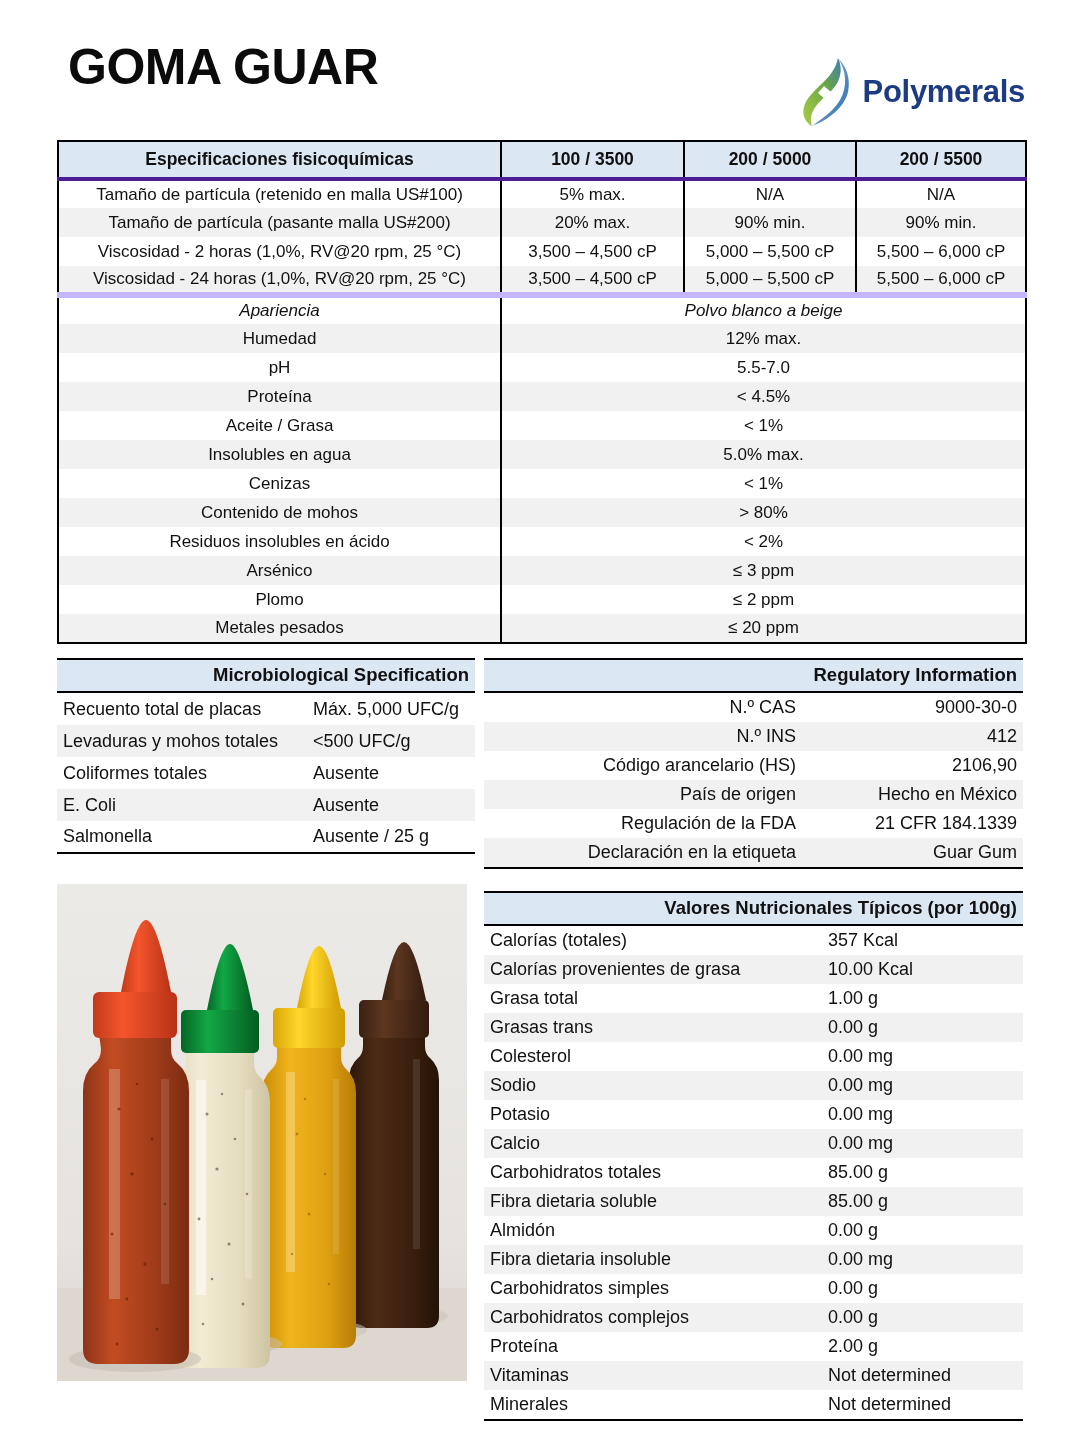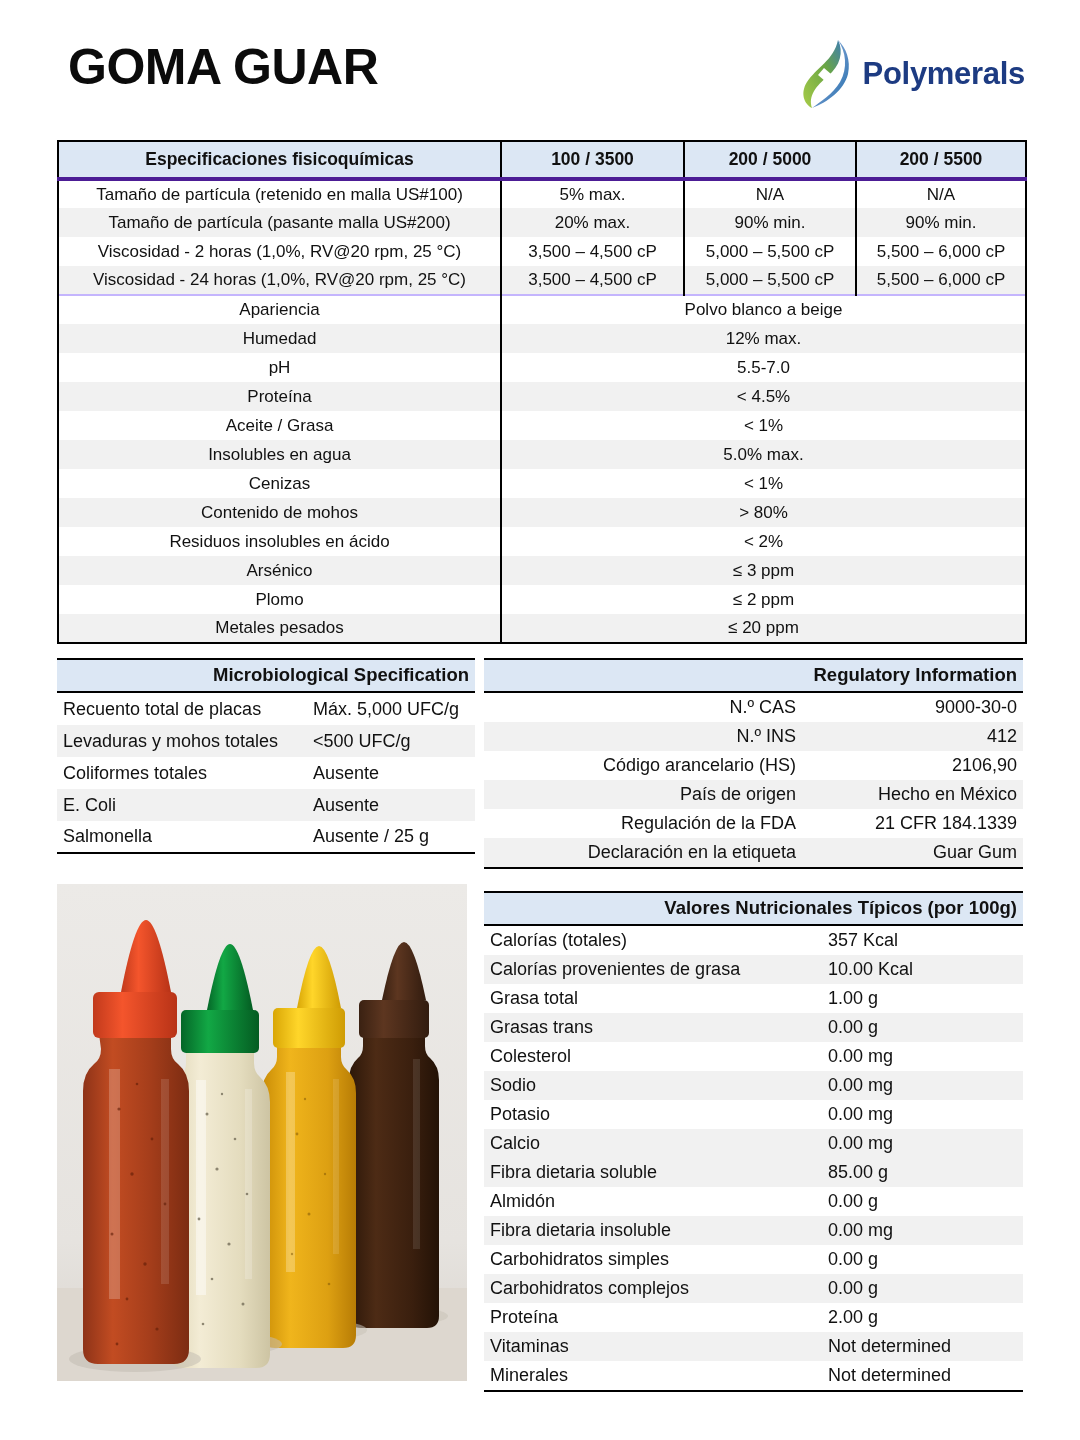--- a/index.html
+++ b/index.html
@@ -13,39 +13,39 @@
     overflow:hidden;
   }
 
   
   .header { position:absolute; left:0; top:0; width:1080px; height:125px; }
   .doc-title {
     position:absolute; left:68px; top:42px;
     font-size:50px; font-weight:bold; letter-spacing:-0.5px;
     color:#0b0b0b; line-height:1;
   }
-  .brand { position:absolute; right:55px; top:38px; display:flex; align-items:center; gap:9px; }
+  .brand { position:absolute; right:55px; top:56px; display:flex; align-items:center; gap:9px; }
   .brand-mark { width:60px; height:72px; display:block; }
   .brand-name { font-size:31px; font-weight:bold; color:#1d3b82; letter-spacing:-0.3px; }
 
   
   table { border-collapse:collapse; table-layout:fixed; }
   td, th { padding:0; font-weight:normal; }
 
   
   .spec-wrap { position:absolute; left:57px; top:140px; width:968px; }
   .spec-table { width:968px; border:2px solid #000; }
   .spec-table td, .spec-table th { border-left:2px solid #000; border-right:2px solid #000; }
   .spec-head th {
     background:#dce7f4; font-weight:bold; font-size:17.5px;
     text-align:center; height:38px; border-bottom:4px solid #4c1d95;
   }
   .spec-table td { font-size:17px; height:29px; text-align:center; vertical-align:middle; }
   .spec-table tr.alt td { background:#f1f1f1; }
-  .spec-table .sep td { border-top:2px solid #c4b5fd; }
+  .spec-table .sep td { border-top:6px solid #c4b5fd;font-style:italic; }
   .spec-table td.merged { border-left:2px solid #000; }
 
   
   .mini-title {
     background:#dce7f4; font-weight:bold; font-size:18.5px;
     padding:4px 6px 5px 6px;
     border-top:2.5px solid #000; border-bottom:2.5px solid #000;text-align:right;
   }
   .mini-table { width:100%; }
   .mini-table td { font-size:18px; padding:4px 6px 4px 6px; vertical-align:middle; }
@@ -282,20 +282,24 @@
           <td class="k">Sodio</td>
           <td>0.00 mg</td>
         </tr>
         <tr>
           <td class="k">Potasio</td>
           <td>0.00 mg</td>
         </tr>
         <tr class="alt">
           <td class="k">Calcio</td>
           <td>0.00 mg</td>
+        </tr>
+        <tr>
+          <td class="k">Carbohidratos totales</td>
+          <td>85.00 g</td>
         </tr>
         <tr class="alt">
           <td class="k">Fibra dietaria soluble</td>
           <td>85.00 g</td>
         </tr>
         <tr>
           <td class="k">Almidón</td>
           <td>0.00 g</td>
         </tr>
         <tr class="alt">

